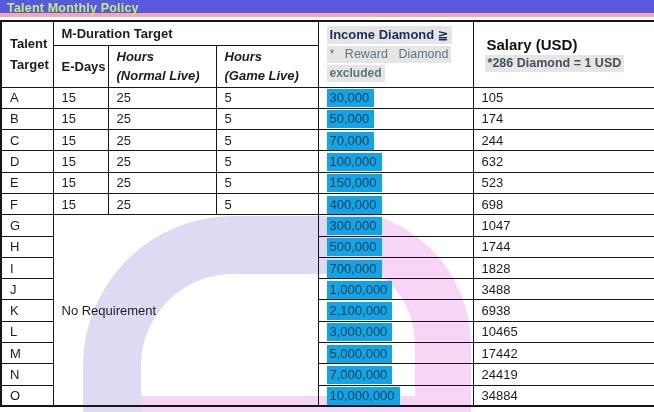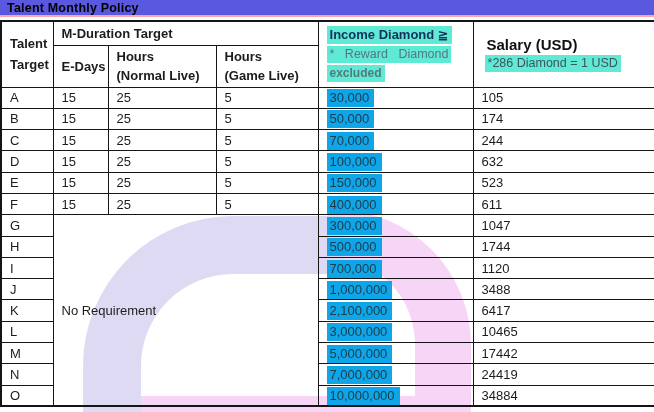--- a/index.html
+++ b/index.html
@@ -3,22 +3,22 @@
 <meta charset="utf-8">
 <style>
   html,body{margin:0;padding:0;background:#ffffff;}
   .stage{
     position:relative;width:654px;height:412px;background:#ffffff;
     font-family:"Liberation Sans","DejaVu Sans",sans-serif;overflow:hidden;
   }
   
   .titlebar{
     position:absolute;left:0;top:0;width:654px;height:17px;
-    background:#5b58e0;border-bottom:2px solid #fca5a5;
-    color:#000000;font-weight:bold;font-size:12.5px;line-height:17px;
+    background:#5b58e0;border-bottom:4px solid #fca5a5;
+    color:#bef264;font-weight:bold;font-size:12.5px;line-height:17px;
     padding-left:7px;box-sizing:border-box;letter-spacing:.2px;
   }
   
   .tablewrap{position:absolute;left:0;top:20px;width:654px;height:400px;}
   .wm{position:absolute;z-index:0;box-sizing:border-box;background:transparent;}
   .wm-pink-corner{
     left:328px;top:190px;width:143px;height:202px;
     border-top:50px solid #f7d5f6;border-right:56px solid #f7d5f6;
     border-top-right-radius:135px;
   }
@@ -39,32 +39,32 @@
   .policy th,.policy td{
     border:1px solid #151515;padding:0 2px 0 8px;text-align:left;
     vertical-align:middle;font-size:13px;color:#1c1c1c;
     overflow:hidden;white-space:nowrap;background:transparent;
   }
   table.policy{border:2px solid #151515;}
   thead th{font-weight:bold;color:#121212;}
   .r1{height:24px;}
   .r2{height:42px;}
   tbody tr{height:21.3px;}
-  .cell-2line div{line-height:19px;}
+  .cell-2line div{line-height:19px;font-style:italic;}
   .c-level{vertical-align:middle;}
   .c-level div{line-height:21px;font-size:13px;}
   .c-mdur{vertical-align:middle;font-size:13px;}
   .sub{vertical-align:middle;}
   .c-income,.c-salary{vertical-align:top;padding:3px 3px 0 2px;}
-  .hl{background:#5eead4;display:inline-block;padding:0 3px 1px 3px;text-align:right;}
+  .hl{background:#e5e5e5;display:inline-block;padding:0 3px 1px 3px;text-align:right;}
   .income-title{color:#16305a;font-weight:bold;font-size:13px;line-height:17px;}
   .income-note{color:#57777f;font-weight:normal;font-size:12.5px;line-height:16px;margin-top:2px;word-spacing:7px;}
   .income-note2{color:#57777f;font-weight:bold;font-size:12px;line-height:16px;margin-top:2px;}
   .salary-title{color:#111;font-weight:bold;font-size:15px;line-height:17px;padding-left:5px;}
-  .salary-note{color:#41535b;font-weight:normal;font-size:12.5px;line-height:16px;margin-top:2px;margin-left:3px;}
+  .salary-note{color:#41535b;font-weight:bold;font-size:12.5px;line-height:16px;margin-top:2px;margin-left:3px;}
   .income-cell{padding-left:2px;}
   .hl-val{background:#0ea5e9;color:#1d3c46;padding:1px 5px 2px 3px;font-size:13px;}
   .noreq{
     text-align:center;vertical-align:middle;padding:30px 0 0 0;
     font-size:13.5px;color:#1f1f1f;
   }
 </style>
 </head>
 <body>
 
@@ -157,47 +157,47 @@
           <td>5</td>
           <td class="income-cell"><span class="hl-val">150,000</span></td>
           <td>523</td>
         </tr>
         <tr>
           <td>F</td>
           <td>15</td>
           <td>25</td>
           <td>5</td>
           <td class="income-cell"><span class="hl-val">400,000</span></td>
-          <td>611</td>
+          <td>698</td>
         </tr>
         <tr>
           <td>G</td>
           <td colspan="3" rowspan="9" class="noreq">No Requirement</td>
           <td class="income-cell"><span class="hl-val">300,000</span></td>
           <td>1047</td>
         </tr>
         <tr>
           <td>H</td>
           <td class="income-cell"><span class="hl-val">500,000</span></td>
           <td>1744</td>
         </tr>
         <tr>
           <td>I</td>
           <td class="income-cell"><span class="hl-val">700,000</span></td>
-          <td>1120</td>
+          <td>1828</td>
         </tr>
         <tr>
           <td>J</td>
           <td class="income-cell"><span class="hl-val">1,000,000</span></td>
           <td>3488</td>
         </tr>
         <tr>
           <td>K</td>
           <td class="income-cell"><span class="hl-val">2,100,000</span></td>
-          <td>6417</td>
+          <td>6938</td>
         </tr>
         <tr>
           <td>L</td>
           <td class="income-cell"><span class="hl-val">3,000,000</span></td>
           <td>10465</td>
         </tr>
         <tr>
           <td>M</td>
           <td class="income-cell"><span class="hl-val">5,000,000</span></td>
           <td>17442</td>

